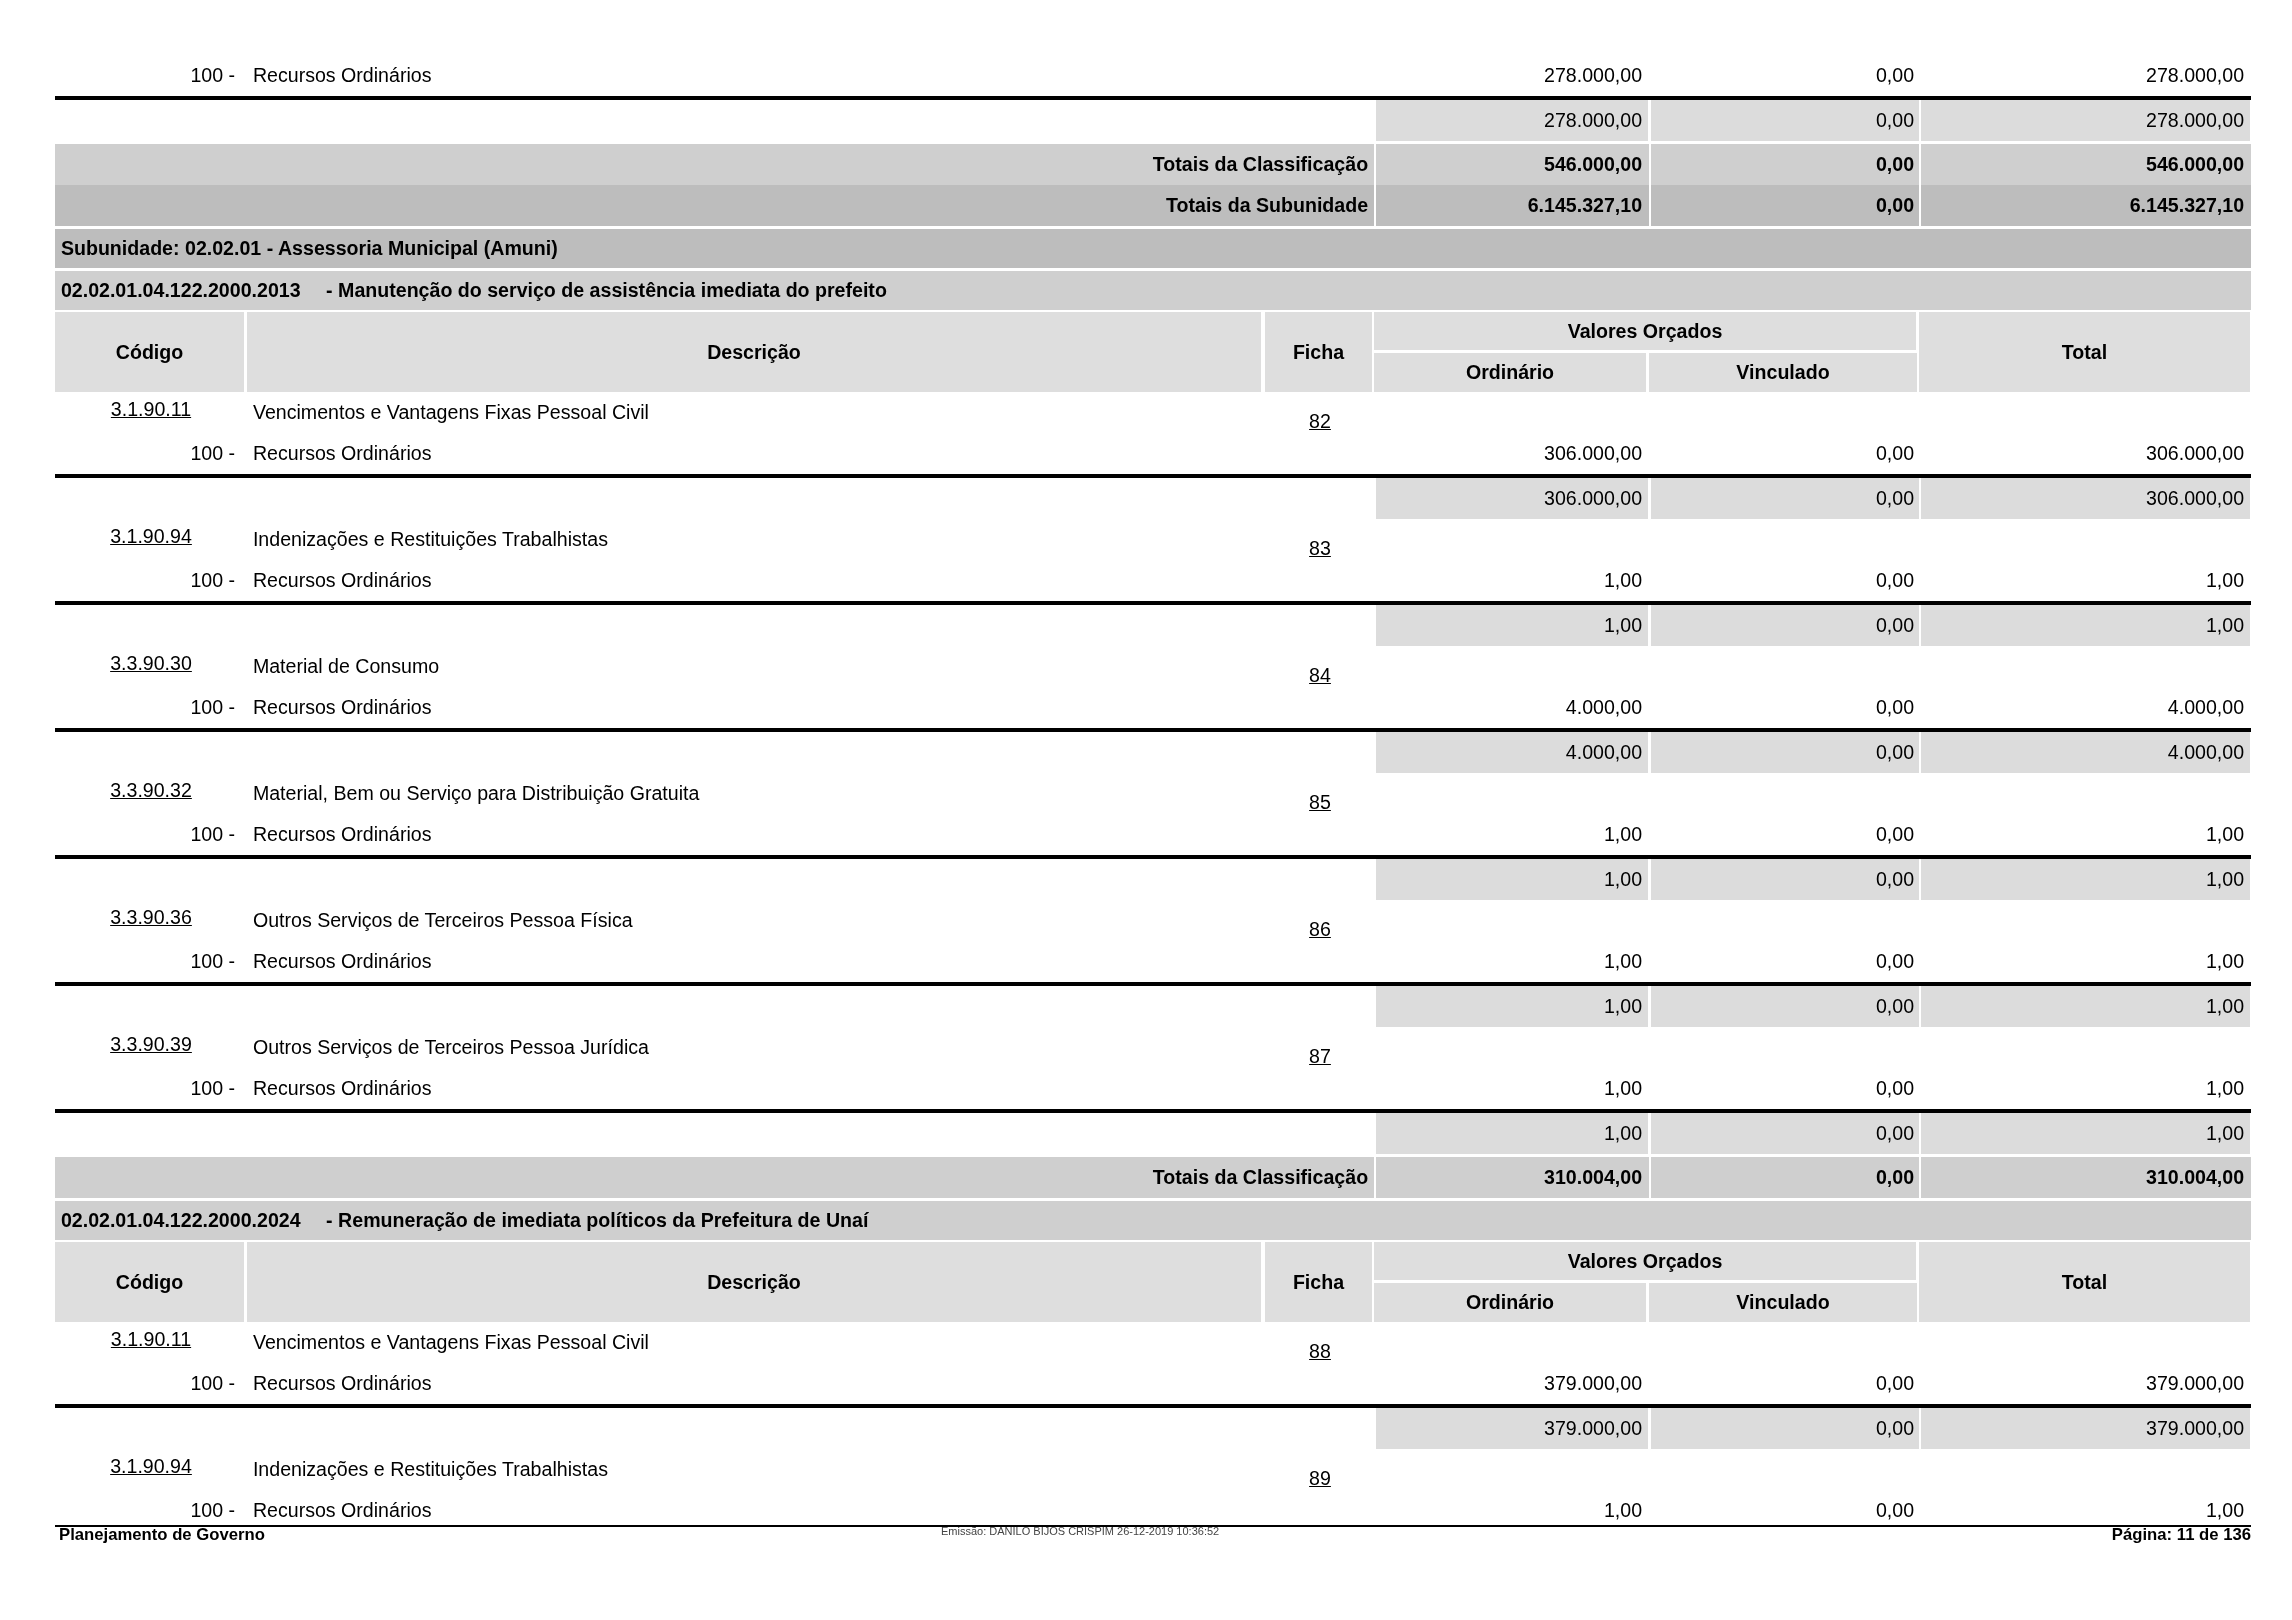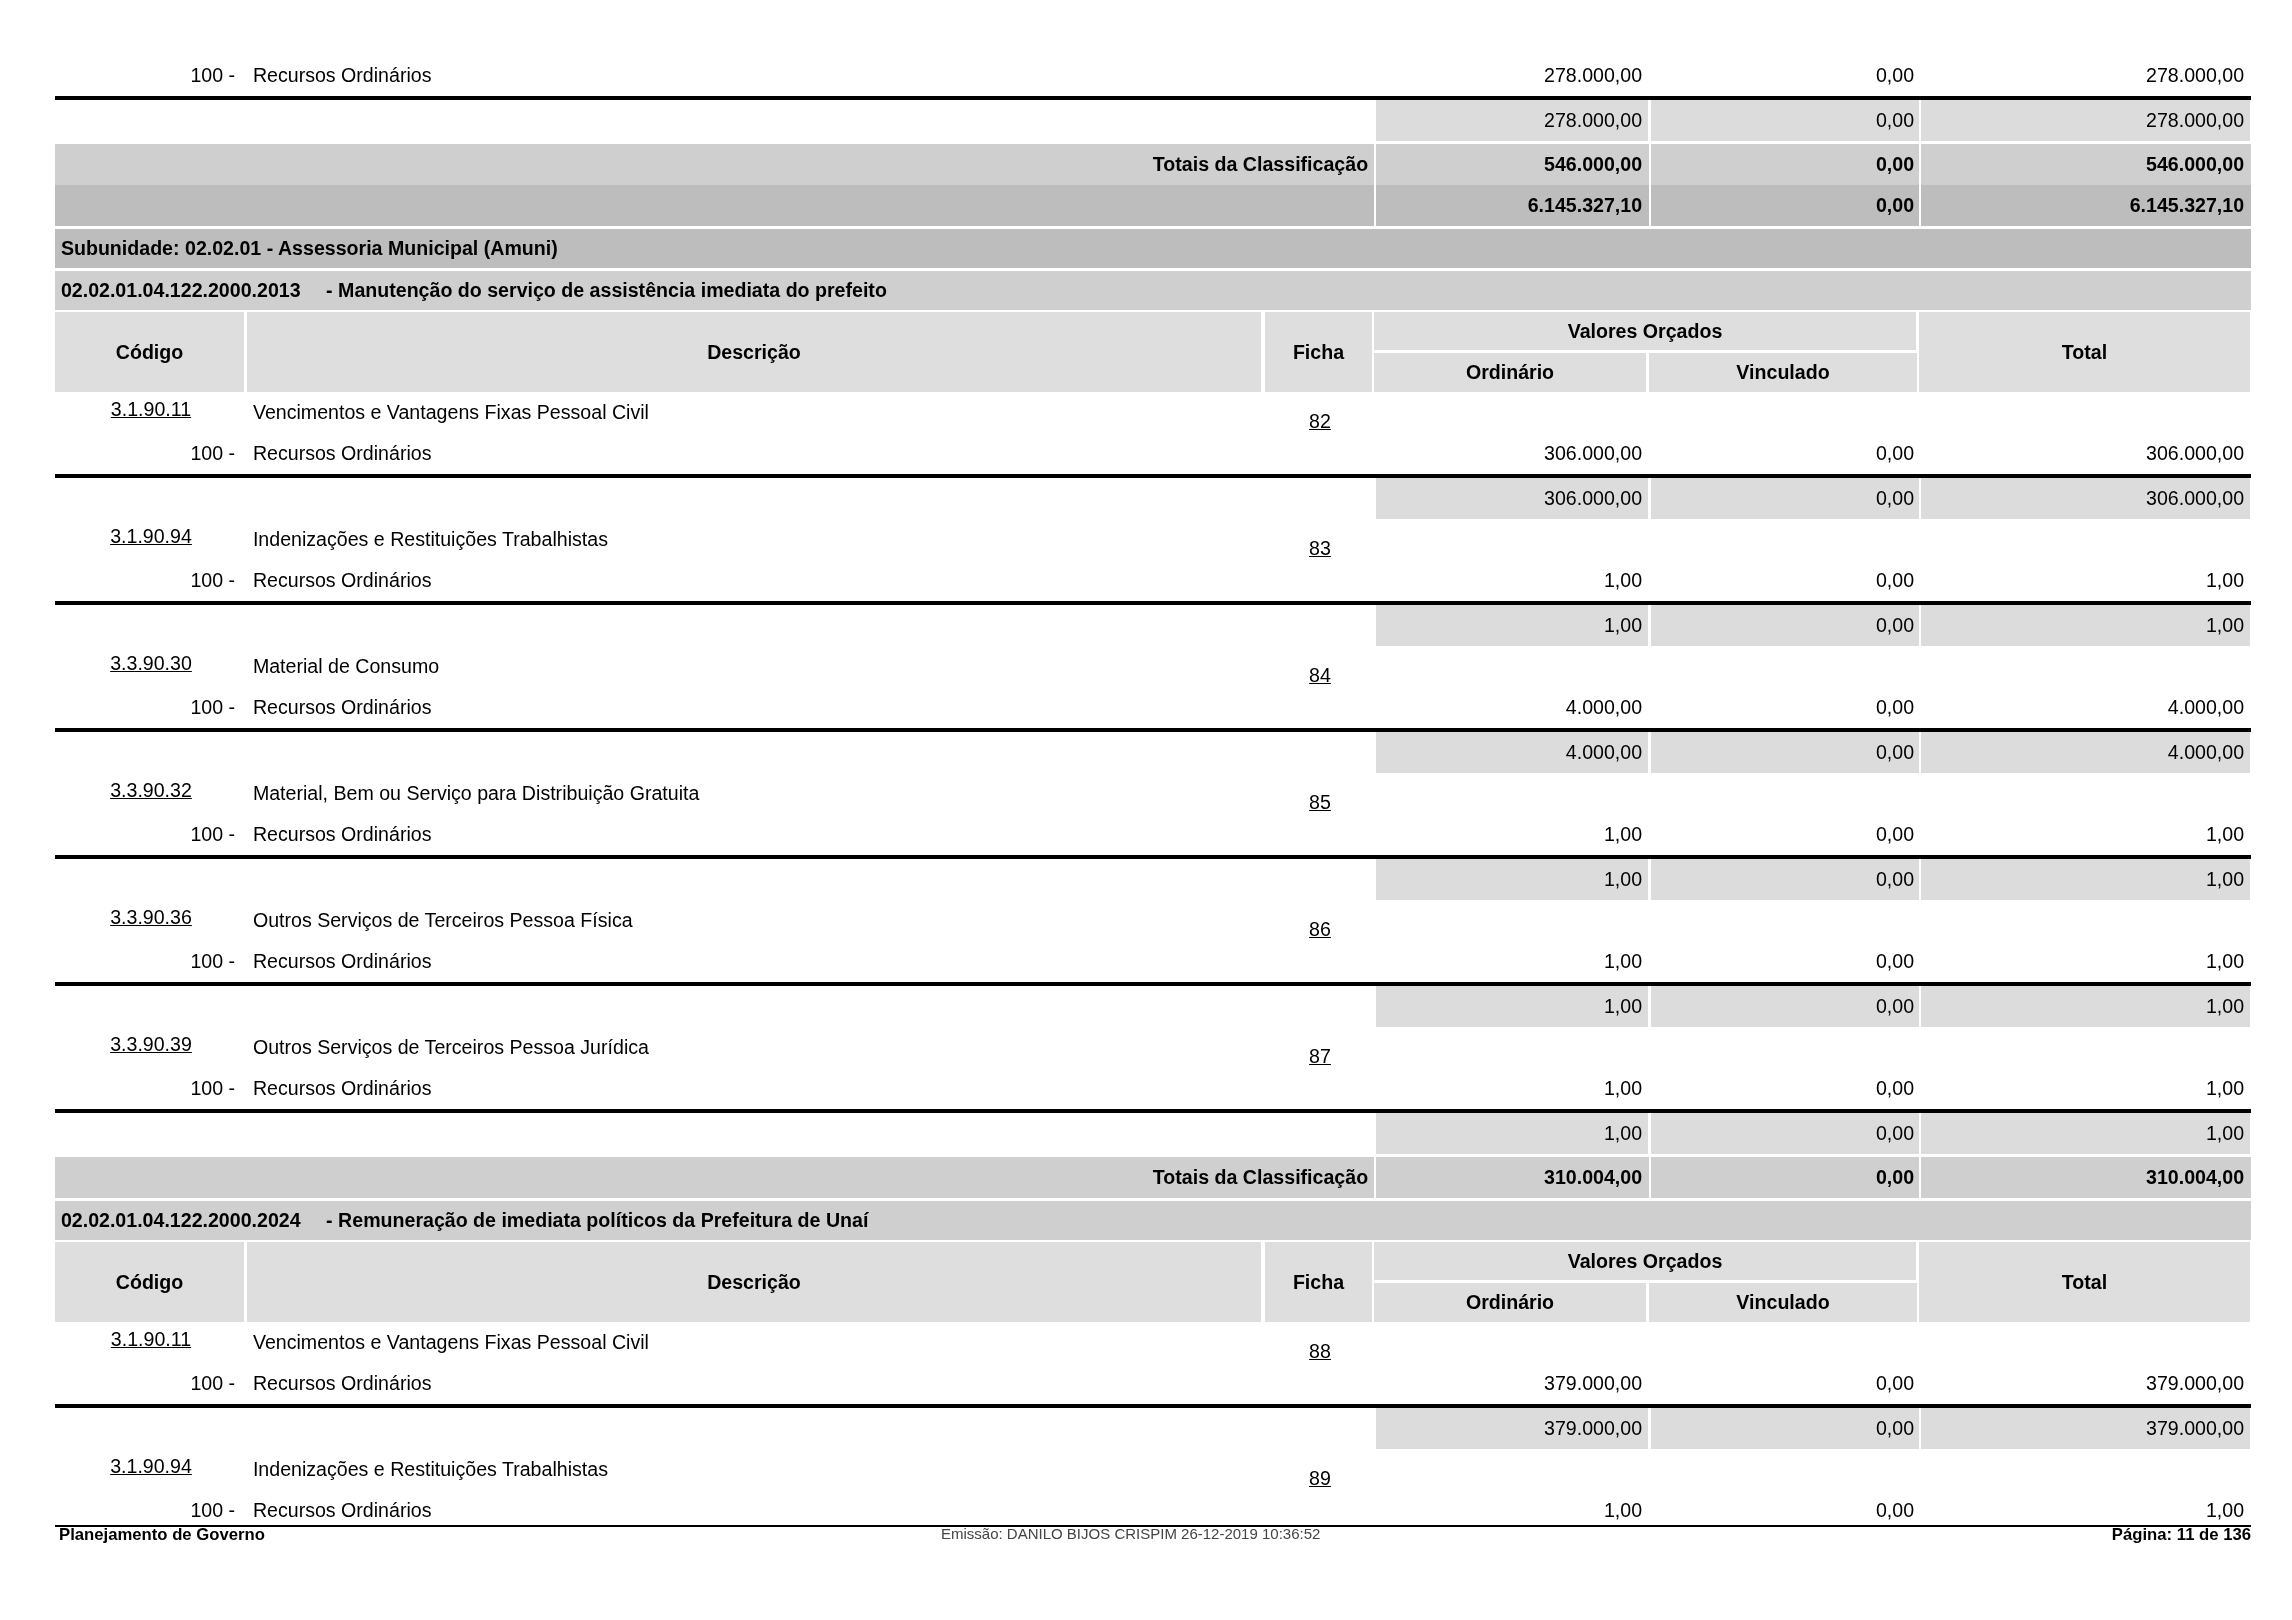--- a/index.html
+++ b/index.html
@@ -33,21 +33,21 @@
   .subunit-bar { background: #bdbdbd; height: 39px; margin-top: 2.9px; }
   .action-bar { background: #cfcfcf; height: 39px; margin-top: 2.9px; }
 
   .thead { position: relative; height: 80px; margin-top: 2.9px; }
   .thead .hcell { position: absolute; background: #dedede; display: flex; align-items: center;
                   justify-content: center; font-weight: bold; box-sizing: border-box; }
 
   .footer-line { position: absolute; left: 55px; top: 1525px; width: 2196px; height: 2px; background: #000; }
   .footer { position: absolute; left: 59px; top: 1525px; width: 2192px; height: 29px; font-size: 16.7px; }
   .footer .left { position: absolute; left: 0; top: 0; font-weight: bold; }
-  .footer .center { position: absolute; left: 882px; top: 0; color: #444; font-size: 15px; }
+  .footer .center { position: absolute; left: 882px; top: 0; color: #444; font-size: 11px; }
   .footer .right { position: absolute; right: 0; top: 0; font-weight: bold; }
 </style>
 </head>
 <body>
 
 <div class="page">
 
   <div class="row">
     <div class="cell col-fonte-code r">100 -</div>
     <div class="cell col-desc">Recursos Ordinários</div>
@@ -61,20 +61,21 @@
     <div class="cell col-vinc r val">0,00</div>
     <div class="cell col-total r val">278.000,00</div>
   </div>
   <div class="row tot-class" style="margin-top:2.9px;">
     <div class="cell col-label-wide r b">Totais da Classificação</div>
     <div class="cell col-ord r b val">546.000,00</div>
     <div class="cell col-vinc r b val">0,00</div>
     <div class="cell col-total r b val">546.000,00</div>
   </div>
   <div class="row tot-sub">
+    <div class="cell col-label-wide r b">Totais da Subunidade</div>
     <div class="cell col-ord r b val">6.145.327,10</div>
     <div class="cell col-vinc r b val">0,00</div>
     <div class="cell col-total r b val">6.145.327,10</div>
   </div>
 
   <div class="row subunit-bar">
     <div class="cell b" style="left:0;padding-left:5.9px;">Subunidade: 02.02.01 - Assessoria Municipal (Amuni)</div>
   </div>
 
   <div id="acoes-container">

